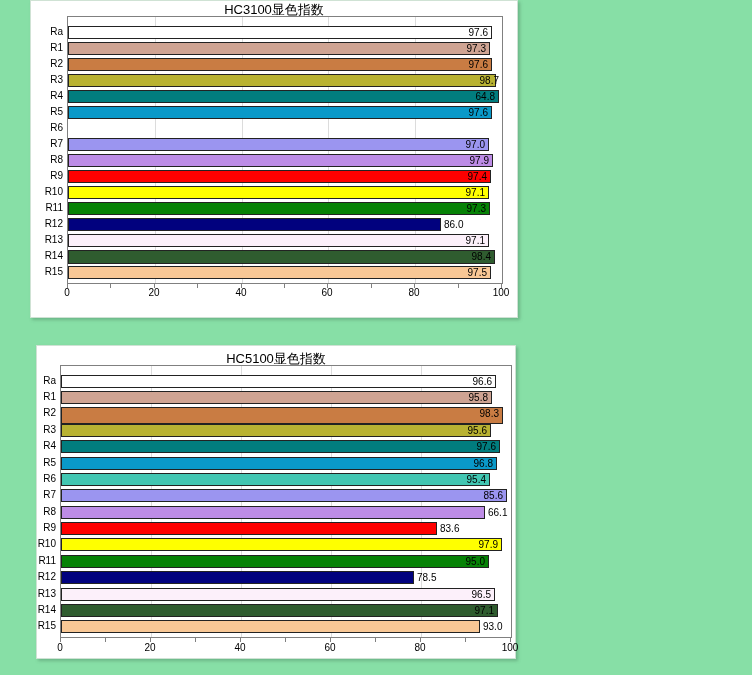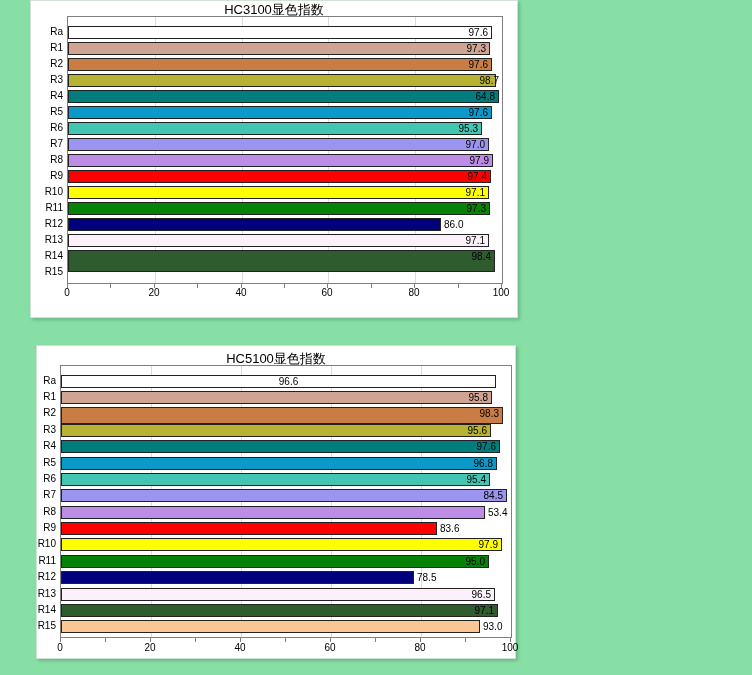--- a/index.html
+++ b/index.html
@@ -70,24 +70,20 @@
           <div class="value-label" style="left: 7px; width: 424px; text-align: right; top: 0px;">98.7</div>
         </div>
         <div class="bar-row" style="top: 73px; height: 13px; width: 434px;">
           <div class="bar" style="width: 431px; background: rgb(1, 125, 126);"></div>
           <div class="value-label" style="left: 0px; width: 427px; text-align: right; top: 0px;">64.8</div>
         </div>
         <div class="bar-row" style="top: 89px; height: 13px; width: 434px;">
           <div class="bar" style="width: 424px; background: rgb(10, 153, 201);"></div>
           <div class="value-label" style="left: 0px; width: 420px; text-align: right; top: 0px;">97.6</div>
         </div>
-        <div class="bar-row" style="top: 105px; height: 13px; width: 434px;">
-          <div class="bar" style="width: 414px; background: rgb(66, 198, 178);"></div>
-          <div class="value-label" style="left: 0px; width: 410px; text-align: right; top: 0px;">95.3</div>
-        </div>
         <div class="bar-row" style="top: 121px; height: 13px; width: 434px;">
           <div class="bar" style="width: 421px; background: rgb(155, 149, 240);"></div>
           <div class="value-label" style="left: 0px; width: 417px; text-align: right; top: 0px;">97.0</div>
         </div>
         <div class="bar-row" style="top: 137px; height: 13px; width: 434px;">
           <div class="bar" style="width: 425px; background: rgb(189, 140, 230);"></div>
           <div class="value-label" style="left: 0px; width: 421px; text-align: right; top: 0px;">97.9</div>
         </div>
         <div class="bar-row" style="top: 153px; height: 13px; width: 434px;">
           <div class="bar" style="width: 423px; background: rgb(254, 0, 0);"></div>
@@ -102,23 +98,27 @@
           <div class="value-label" style="left: 0px; width: 418px; text-align: right; top: 0px;">97.3</div>
         </div>
         <div class="bar-row" style="top: 201px; height: 13px; width: 434px;">
           <div class="bar" style="width: 373px; background: rgb(1, 1, 126);"></div>
           <div class="value-label" style="left: 376px; top: 0px;">86.0</div>
         </div>
         <div class="bar-row" style="top: 217px; height: 13px; width: 434px;">
           <div class="bar" style="width: 421px; background: rgb(252, 240, 250);"></div>
           <div class="value-label" style="left: 0px; width: 417px; text-align: right; top: 0px;">97.1</div>
         </div>
-        <div class="bar-row" style="top: 233px; height: 22px; width: 434px; padding-left: 15px;">
+        <div class="bar-row" style="top: 233px; height: 14px; width: 434px; padding-left: 15px;">
           <div class="bar" style="width: 427px; background: rgb(47, 92, 47);"></div>
           <div class="value-label" style="left: 0px; width: 423px; text-align: right; top: 0px;">98.4</div>
+        </div>
+        <div class="bar-row" style="top: 249px; height: 13px; width: 434px;">
+          <div class="bar" style="width: 423px; background: rgb(248, 199, 149);"></div>
+          <div class="value-label" style="left: 0px; width: 419px; text-align: right; top: 0px;">97.5</div>
         </div>
       </div>
       <div class="category-label" style="left: 0px; width: 32px; top: 24px; line-height: 13px;">Ra</div>
       <div class="category-label" style="left: 0px; width: 32px; top: 40px; line-height: 13px;">R1</div>
       <div class="category-label" style="left: 0px; width: 32px; top: 56px; line-height: 13px;">R2</div>
       <div class="category-label" style="left: 0px; width: 32px; top: 72px; line-height: 13px;">R3</div>
       <div class="category-label" style="left: 0px; width: 32px; top: 88px; line-height: 13px;">R4</div>
       <div class="category-label" style="left: 0px; width: 32px; top: 104px; line-height: 13px;">R5</div>
       <div class="category-label" style="left: 0px; width: 32px; top: 120px; line-height: 13px;">R6</div>
       <div class="category-label" style="left: 0px; width: 32px; top: 136px; line-height: 13px;">R7</div>
@@ -150,21 +150,21 @@
     </section>
   <section class="chart-panel" style="left: 36px; top: 345px; width: 480px; height: 314px;">
       <div class="chart-title" style="top: 4px;">HC5100显色指数</div>
       <div class="plot-area" style="left: 23px; top: 19px; width: 450px; height: 271px;">
         <div class="gridline" style="left: 90px; height: 271px;"></div>
         <div class="gridline" style="left: 180px; height: 271px;"></div>
         <div class="gridline" style="left: 270px; height: 271px;"></div>
         <div class="gridline" style="left: 360px; height: 271px;"></div>
         <div class="bar-row" style="top: 9px; height: 13px; width: 450px;">
           <div class="bar" style="width: 435px; background: rgb(255, 255, 255);"></div>
-          <div class="value-label" style="left: 0px; width: 431px; text-align: center; top: 0px; margin-left: 12px;">96.6</div>
+          <div class="value-label" style="left: 0px; width: 431px; text-align: right; top: 0px;">96.6</div>
         </div>
         <div class="bar-row" style="top: 25px; height: 13px; width: 450px;">
           <div class="bar" style="width: 431px; background: rgb(207, 164, 147);"></div>
           <div class="value-label" style="left: 0px; width: 427px; text-align: right; top: 0px;">95.8</div>
         </div>
         <div class="bar-row" style="top: 41px; height: 17px; width: 450px;">
           <div class="bar" style="width: 442px; background: rgb(201, 124, 67);"></div>
           <div class="value-label" style="left: 0px; width: 438px; text-align: right; top: 0px;">98.3</div>
         </div>
         <div class="bar-row" style="top: 58px; height: 13px; width: 450px;">
@@ -178,25 +178,25 @@
         <div class="bar-row" style="top: 91px; height: 13px; width: 450px;">
           <div class="bar" style="width: 436px; background: rgb(10, 153, 201);"></div>
           <div class="value-label" style="left: 0px; width: 432px; text-align: right; top: 0px;">96.8</div>
         </div>
         <div class="bar-row" style="top: 107px; height: 13px; width: 450px;">
           <div class="bar" style="width: 429px; background: rgb(66, 198, 178);"></div>
           <div class="value-label" style="left: 0px; width: 425px; text-align: right; top: 0px;">95.4</div>
         </div>
         <div class="bar-row" style="top: 123px; height: 13px; width: 450px;">
           <div class="bar" style="width: 446px; background: rgb(155, 149, 240);"></div>
-          <div class="value-label" style="left: 0px; width: 442px; text-align: right; top: 0px;">84.5</div>
+          <div class="value-label" style="left: 0px; width: 442px; text-align: right; top: 0px;">85.6</div>
         </div>
         <div class="bar-row" style="top: 140px; height: 13px; width: 450px;">
           <div class="bar" style="width: 424px; background: rgb(189, 140, 230);"></div>
-          <div class="value-label" style="left: 427px; top: 0px;">53.4</div>
+          <div class="value-label" style="left: 427px; top: 0px;">66.1</div>
         </div>
         <div class="bar-row" style="top: 156px; height: 13px; width: 450px;">
           <div class="bar" style="width: 376px; background: rgb(254, 0, 0);"></div>
           <div class="value-label" style="left: 379px; top: 0px;">83.6</div>
         </div>
         <div class="bar-row" style="top: 172px; height: 13px; width: 450px;">
           <div class="bar" style="width: 441px; background: rgb(255, 255, 0);"></div>
           <div class="value-label" style="left: 0px; width: 437px; text-align: right; top: 0px;">97.9</div>
         </div>
         <div class="bar-row" style="top: 189px; height: 13px; width: 450px;">

